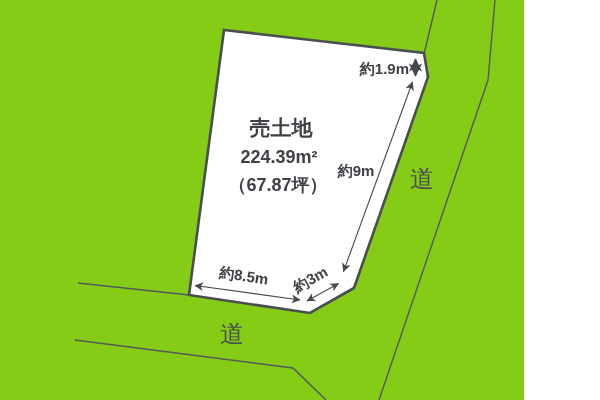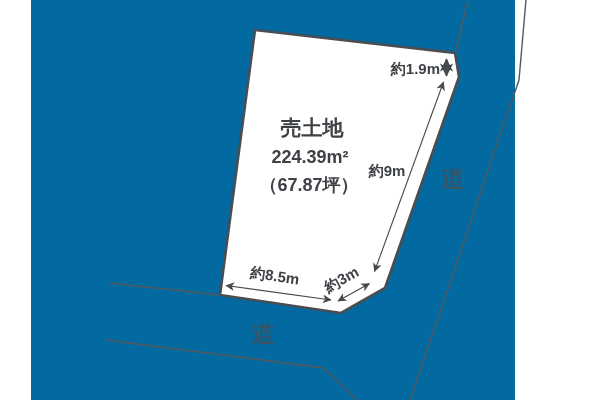--- a/index.html
+++ b/index.html
@@ -6,24 +6,23 @@
     margin: 0;
     padding: 0;
     width: 600px;
     height: 400px;
     background: #ffffff;
     overflow: hidden;
     font-family: "Liberation Sans", sans-serif;
   }
   .stage {
     position: relative;
-    width: 484px;
+    width: 524px;
     height: 400px;
-    background: #0369a1;
-    margin-left: 31px;
+    background: #84cc16;
   }
   svg { display: block; }
   text {
     fill: #3e4145;
     font-family: "Liberation Sans", sans-serif;
   }
   .dim-label {
     font-size: 15px;
     font-weight: 700;
   }

